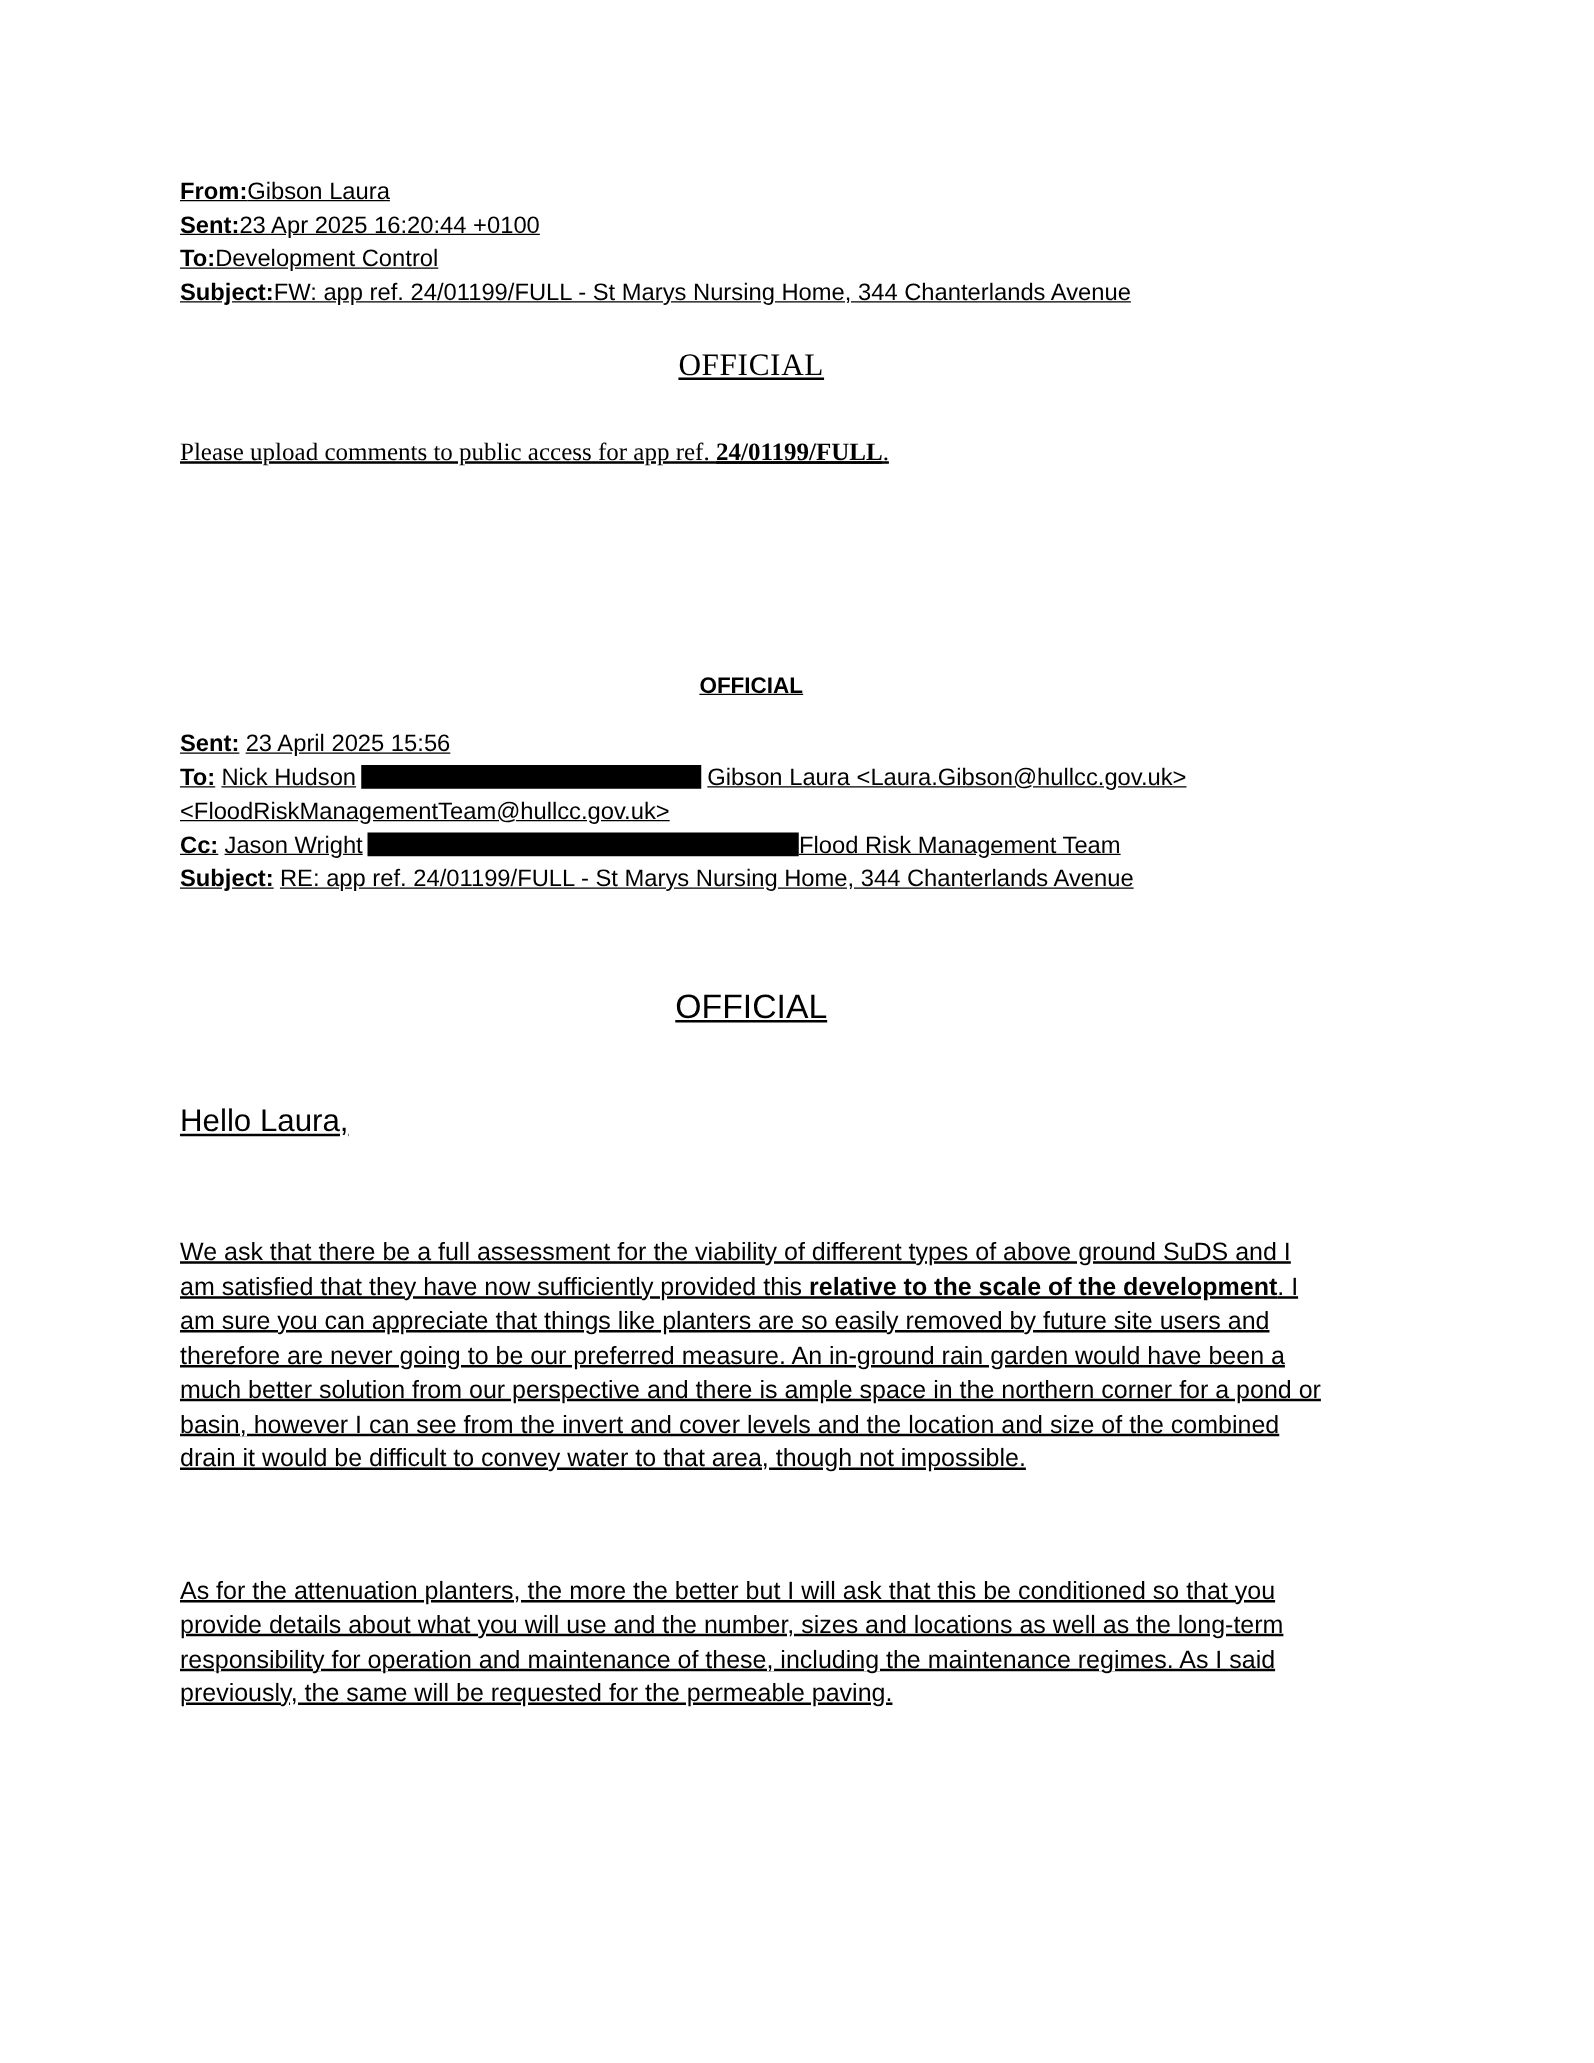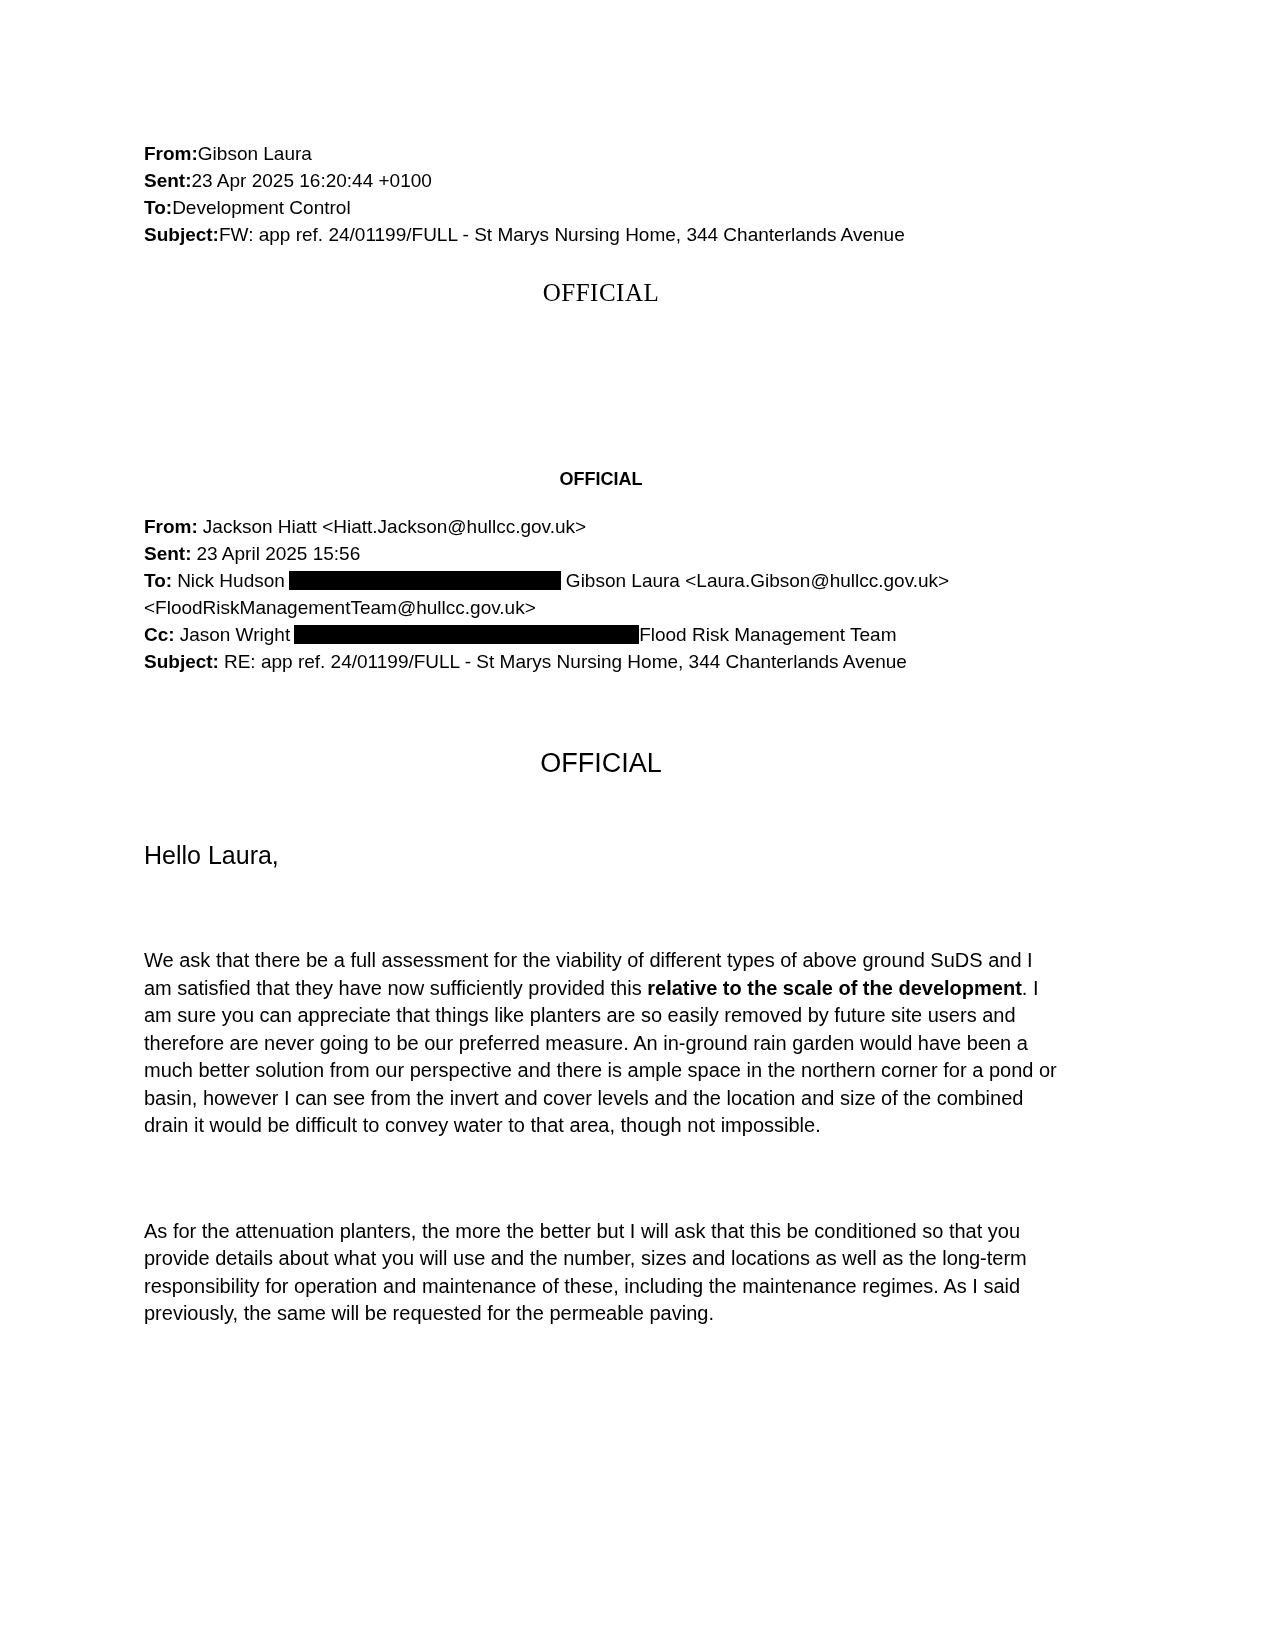--- a/index.html
+++ b/index.html
@@ -9,20 +9,21 @@
     height: 1650px;
     background: #ffffff;
     color: #000000;
     font-family: "Liberation Sans", sans-serif;
   }
   .page {
     width: 1248px;
     height: 1650px;
     padding: 140px 190px 0 144px;
     overflow: hidden;
+    text-decoration: underline;
   }
   .hline {
     font-size: 19px;
     line-height: 27px;
     white-space: nowrap;
   }
   .b { font-weight: bold; }
   .hl-label { font-weight: bold; }
   .spaced .hl-label { margin-right: 5px; }
   .spaced .after-redact { margin-left: 5px; margin-top: 47px; }
@@ -92,27 +93,27 @@
     <div class="hline">
       <span class="hl-label">To:</span><span>Development Control</span>
     </div>
     <div class="hline">
       <span class="hl-label">Subject:</span><span>FW: app ref. 24/01199/FULL - St Marys Nursing Home, 344 Chanterlands Avenue</span>
     </div>
   </div>
 
   <div class="official-serif">OFFICIAL</div>
 
+  <p class="request">
+    <span>Please upload comments to public access for app ref. </span><span class="appref">24/01199/FULL</span><span>.</span>
+  </p>
 
   <div class="official-bold">OFFICIAL</div>
 
   <div class="header2">
-    <div class="hline spaced">
-      <span class="hl-label">From:</span><span>Jackson Hiatt &lt;Hiatt.Jackson@hullcc.gov.uk&gt;</span>
-    </div>
     <div class="hline spaced">
       <span class="hl-label">Sent:</span><span>23 April 2025 15:56</span>
     </div>
     <div class="hline spaced">
       <span class="hl-label">To:</span><span>Nick Hudson</span><span class="redact redact-to"></span><span class="after-redact">Gibson Laura &lt;Laura.Gibson@hullcc.gov.uk&gt;</span>
     </div>
     <div class="hline">
       <span>&lt;FloodRiskManagementTeam@hullcc.gov.uk&gt;</span>
     </div>
     <div class="hline spaced">

